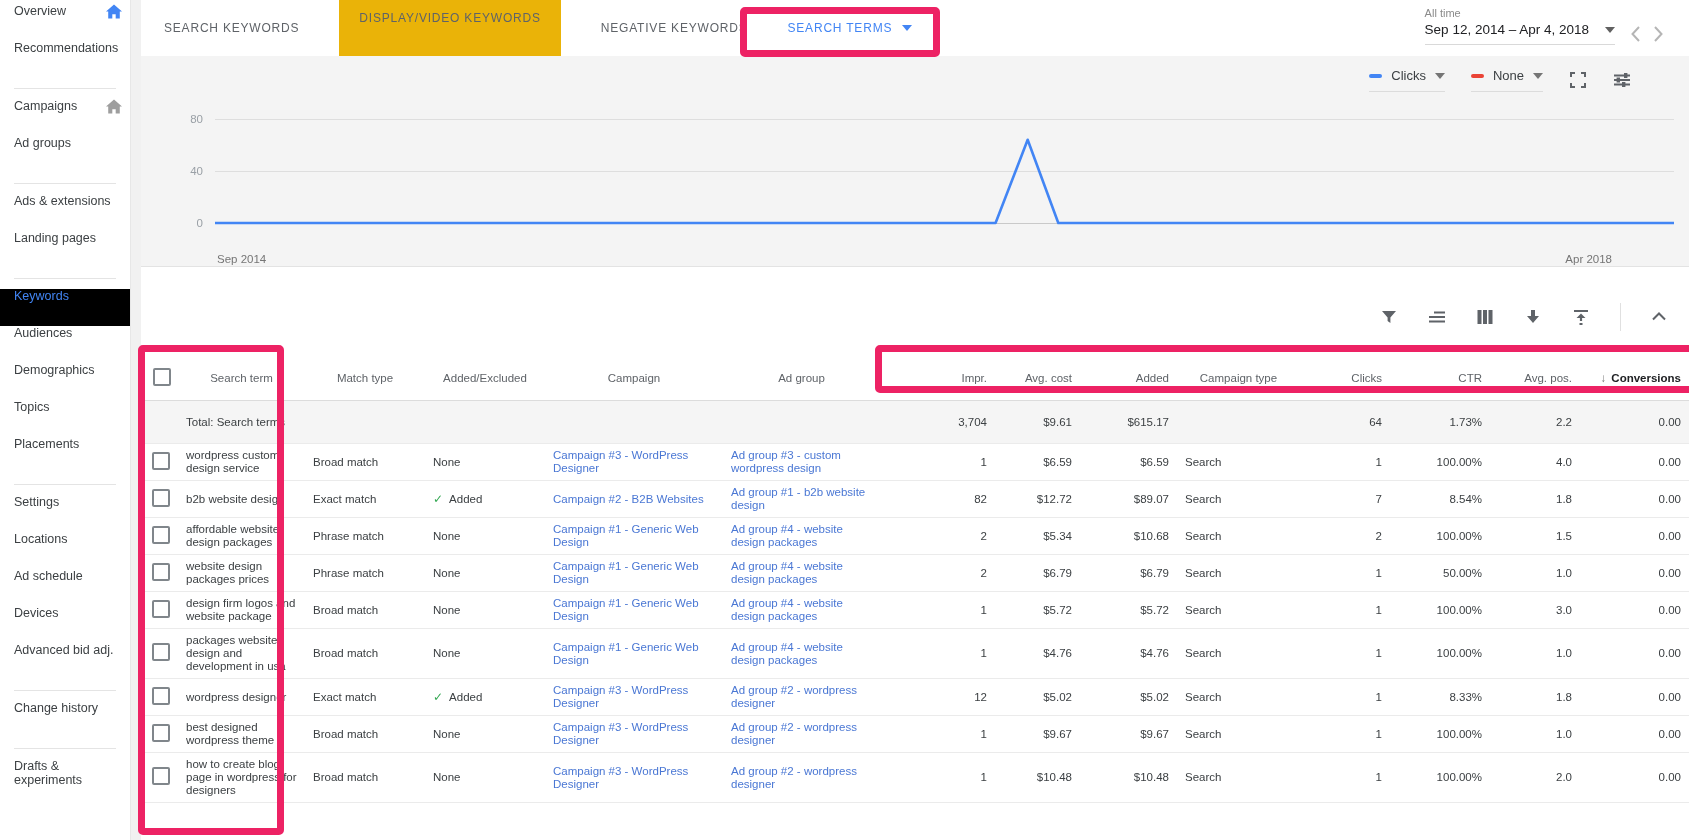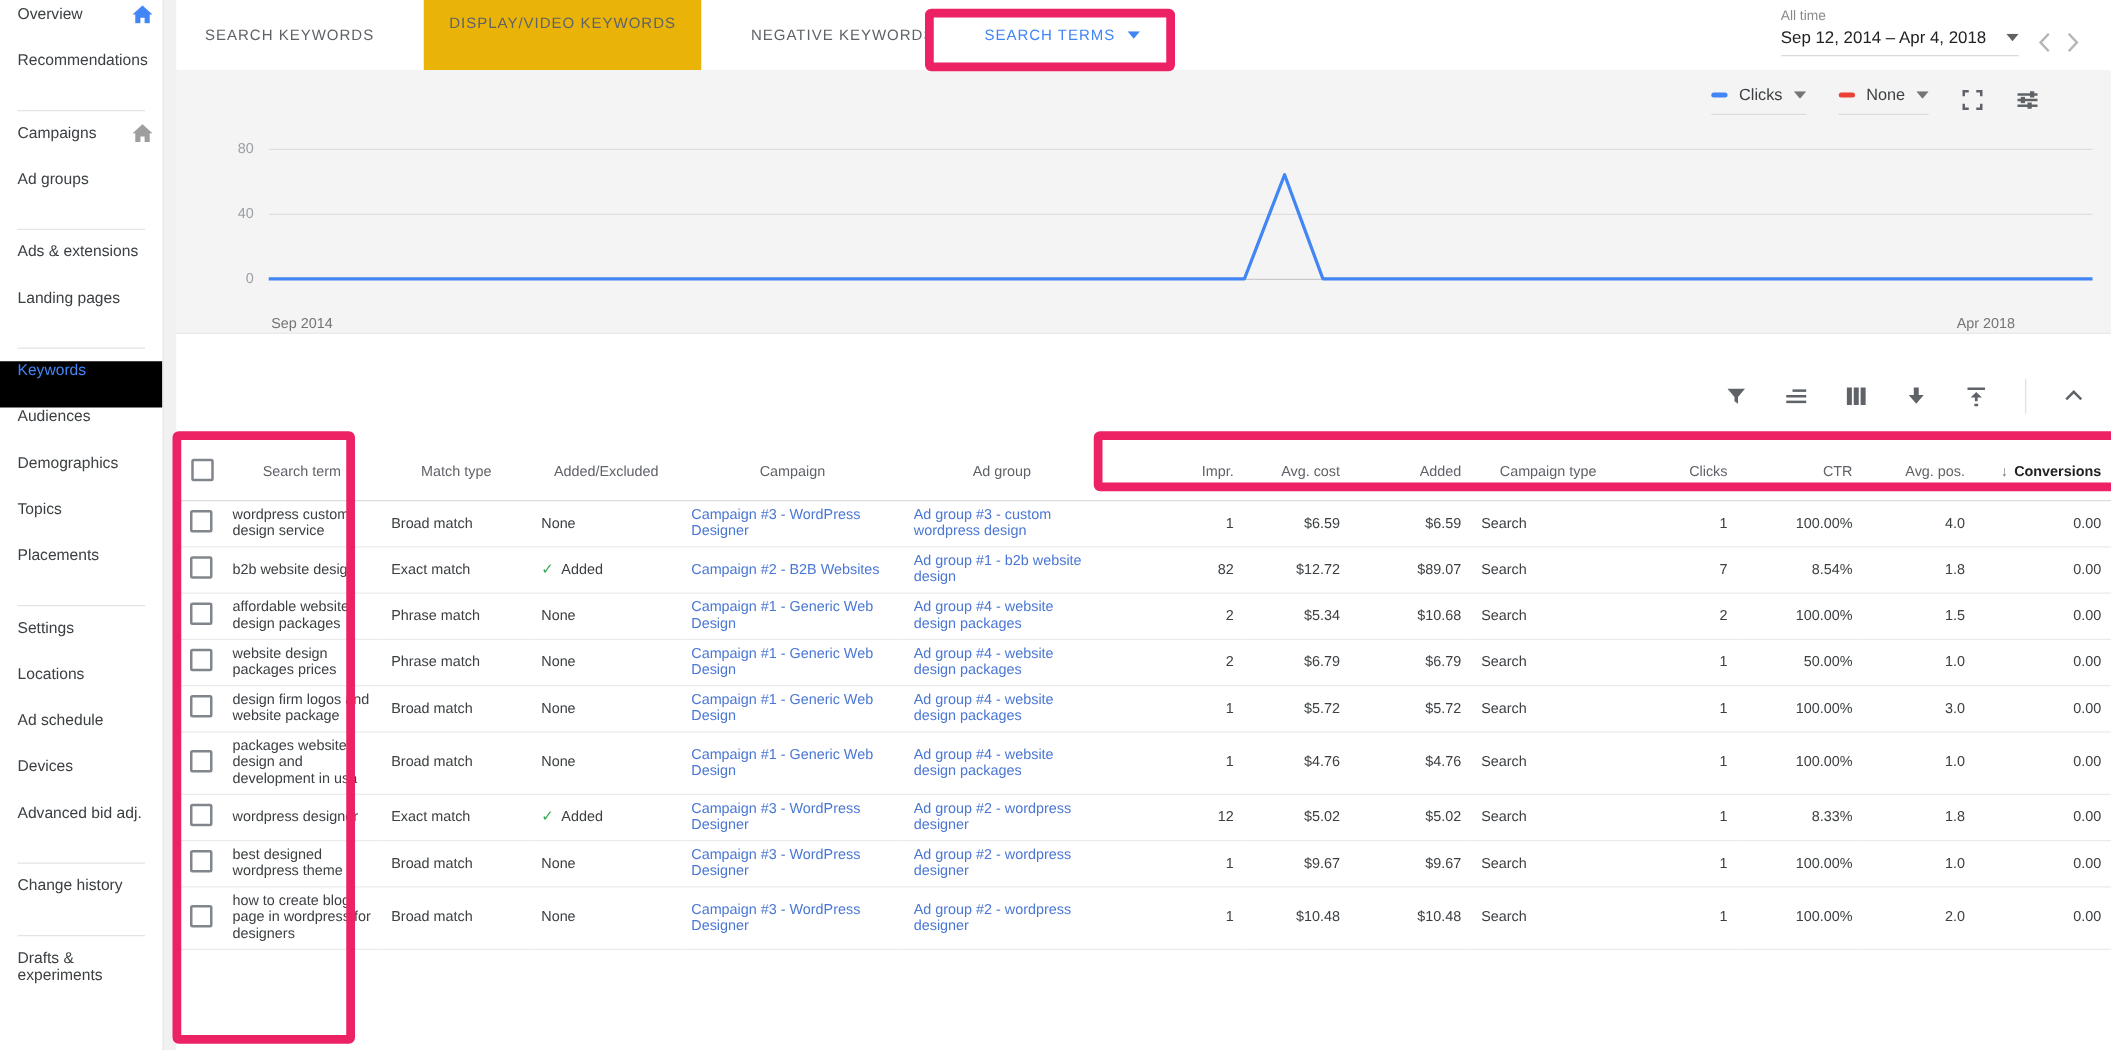--- a/index.html
+++ b/index.html
@@ -321,20 +321,36 @@
           <th class="num">Avg. cost</th>
           <th class="num">Added</th>
           <th>Campaign type</th>
           <th class="num">Clicks</th>
           <th class="num">CTR</th>
           <th class="num">Avg. pos.</th>
           <th class="num sorted"><span class="sort-arrow">↓</span><span>Conversions</span></th>
         </tr>
       </thead>
       <tbody id="table-body">
+          <tr class="total-row">
+            <td style="padding-left:12px"></td>
+            <td class="term">Total: Search terms</td>
+            <td></td>
+            <td></td>
+            <td></td>
+            <td></td>
+            <td class="num">3,704</td>
+            <td class="num">$9.61</td>
+            <td class="num">$615.17</td>
+            <td></td>
+            <td class="num">64</td>
+            <td class="num">1.73%</td>
+            <td class="num">2.2</td>
+            <td class="num">0.00</td>
+          </tr>
           <tr>
             <td style="padding-left:12px"><span class="cb"></span></td>
             <td class="term">wordpress custom design service</td>
             <td>Broad match</td>
             <td>None</td>
             <td><span class="link">Campaign #3 - WordPress Designer</span></td>
             <td><span class="link">Ad group #3 - custom wordpress design</span></td>
             <td class="num">1</td>
             <td class="num">$6.59</td>
             <td class="num">$6.59</td>

